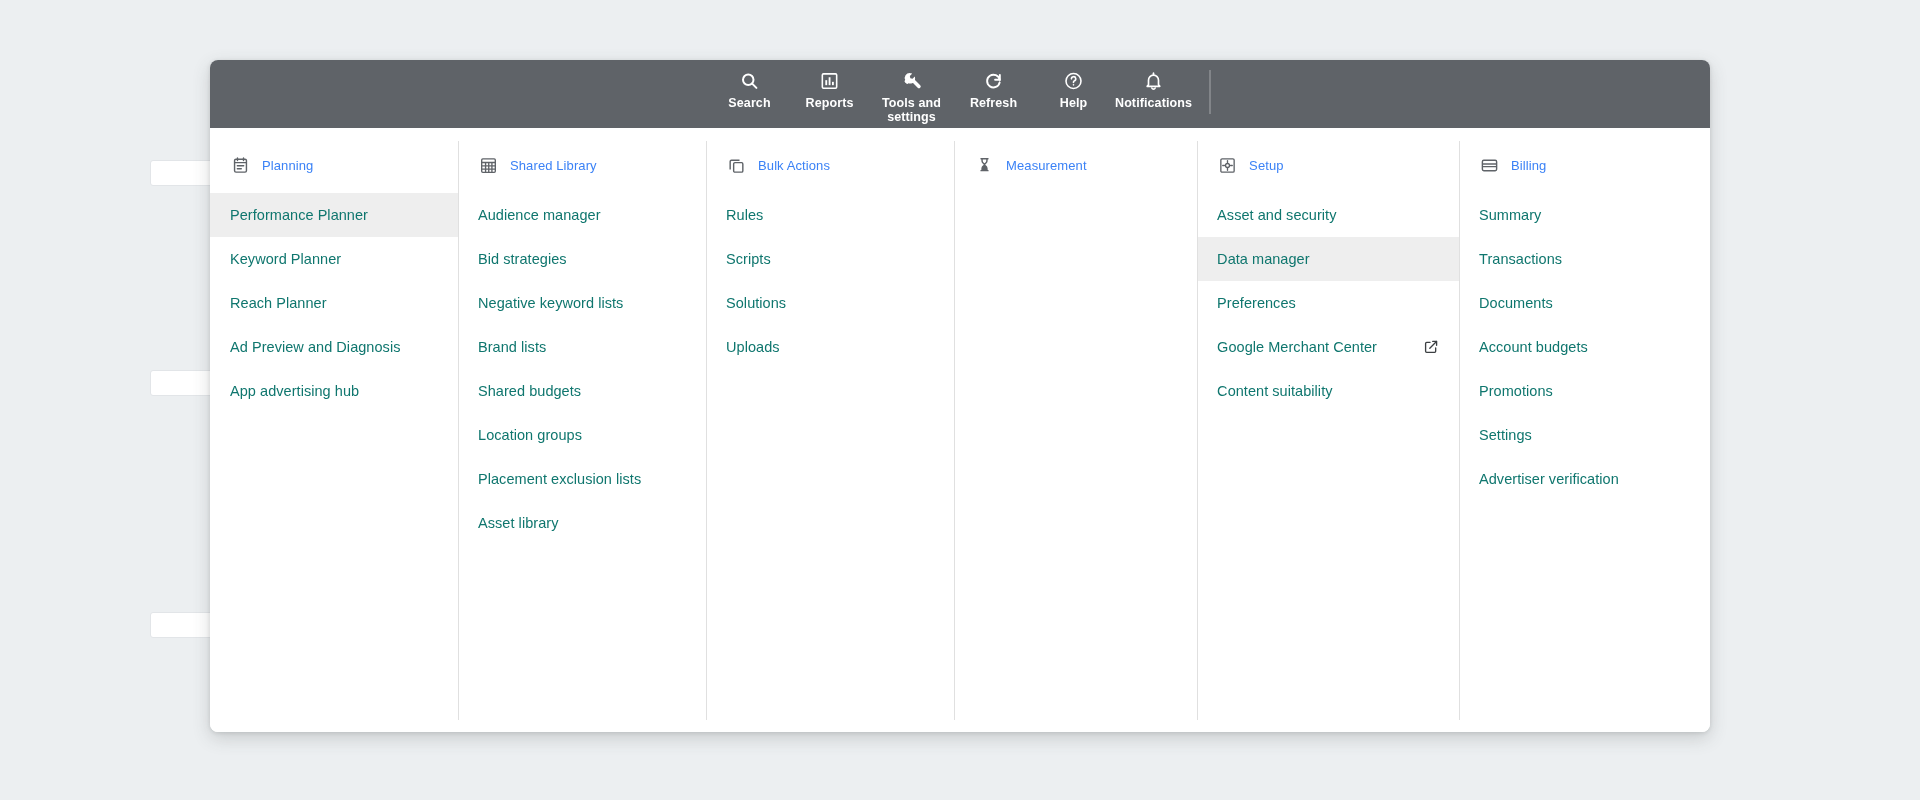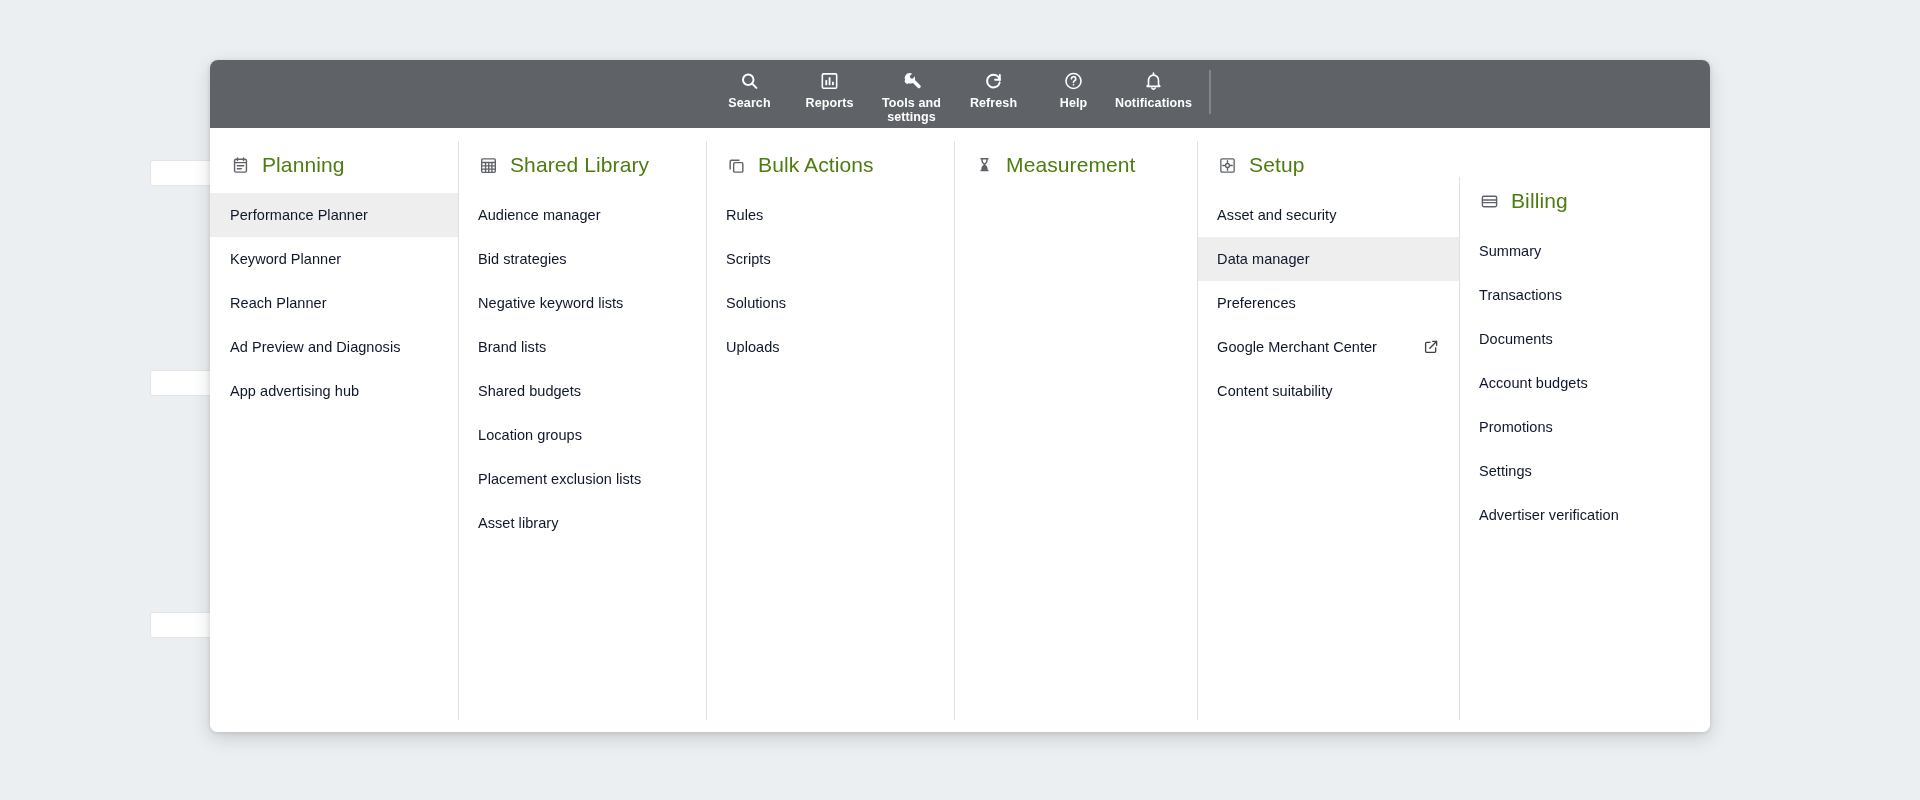--- a/index.html
+++ b/index.html
@@ -112,53 +112,53 @@
   }
   .menu-column + .menu-column::before {
     content: "";
     position: absolute;
     left: 0; top: 13px; bottom: 12px;
     width: 1px;
     background: #e0e0e0;
   }
   .menu-column:nth-child(4) { width: 245px; }
   .menu-column:nth-child(5) { width: 264px; }
-  .menu-column:nth-child(6) { width: 253px; margin-top: 36px; }
+  .menu-column:nth-child(6) { width: 253px; }
 
   .col-head {
     display: flex;
     align-items: center;
     gap: 12px;
     padding: 0 0 0 20px;
     height: 48px;
     color: #3c4043;
   }
   .col-head-icon {
     width: 20px; height: 20px;
     display: flex; align-items: center; justify-content: center;
     color: #5f6368;
     flex: 0 0 20px;
   }
   .col-head-icon svg { display: block; }
   .col-head-label {
-    font-size: 21px;
-    color: #4d7c0f;
+    font-size: 13px;
+    color: #3b82f6;
     letter-spacing: .1px;
   }
 
   .col-items { display: flex; flex-direction: column; padding-top: 4px; }
 
   .menu-item {
     height: 44px;
     display: flex;
     align-items: center;
     justify-content: space-between;
     padding: 0 20px 0 20px;
     font-size: 14.5px;
-    color: #0f172a;
+    color: #0f766e;
     cursor: pointer;
     letter-spacing: .05px;
     user-select: none;
   }
   .menu-item.highlighted { background: #eeeeee; }
   .menu-item .mi-label { white-space: nowrap; }
   .mi-ext {
     width: 16px; height: 16px;
     display: flex; align-items: center; justify-content: center;
     color: #3c4043;

